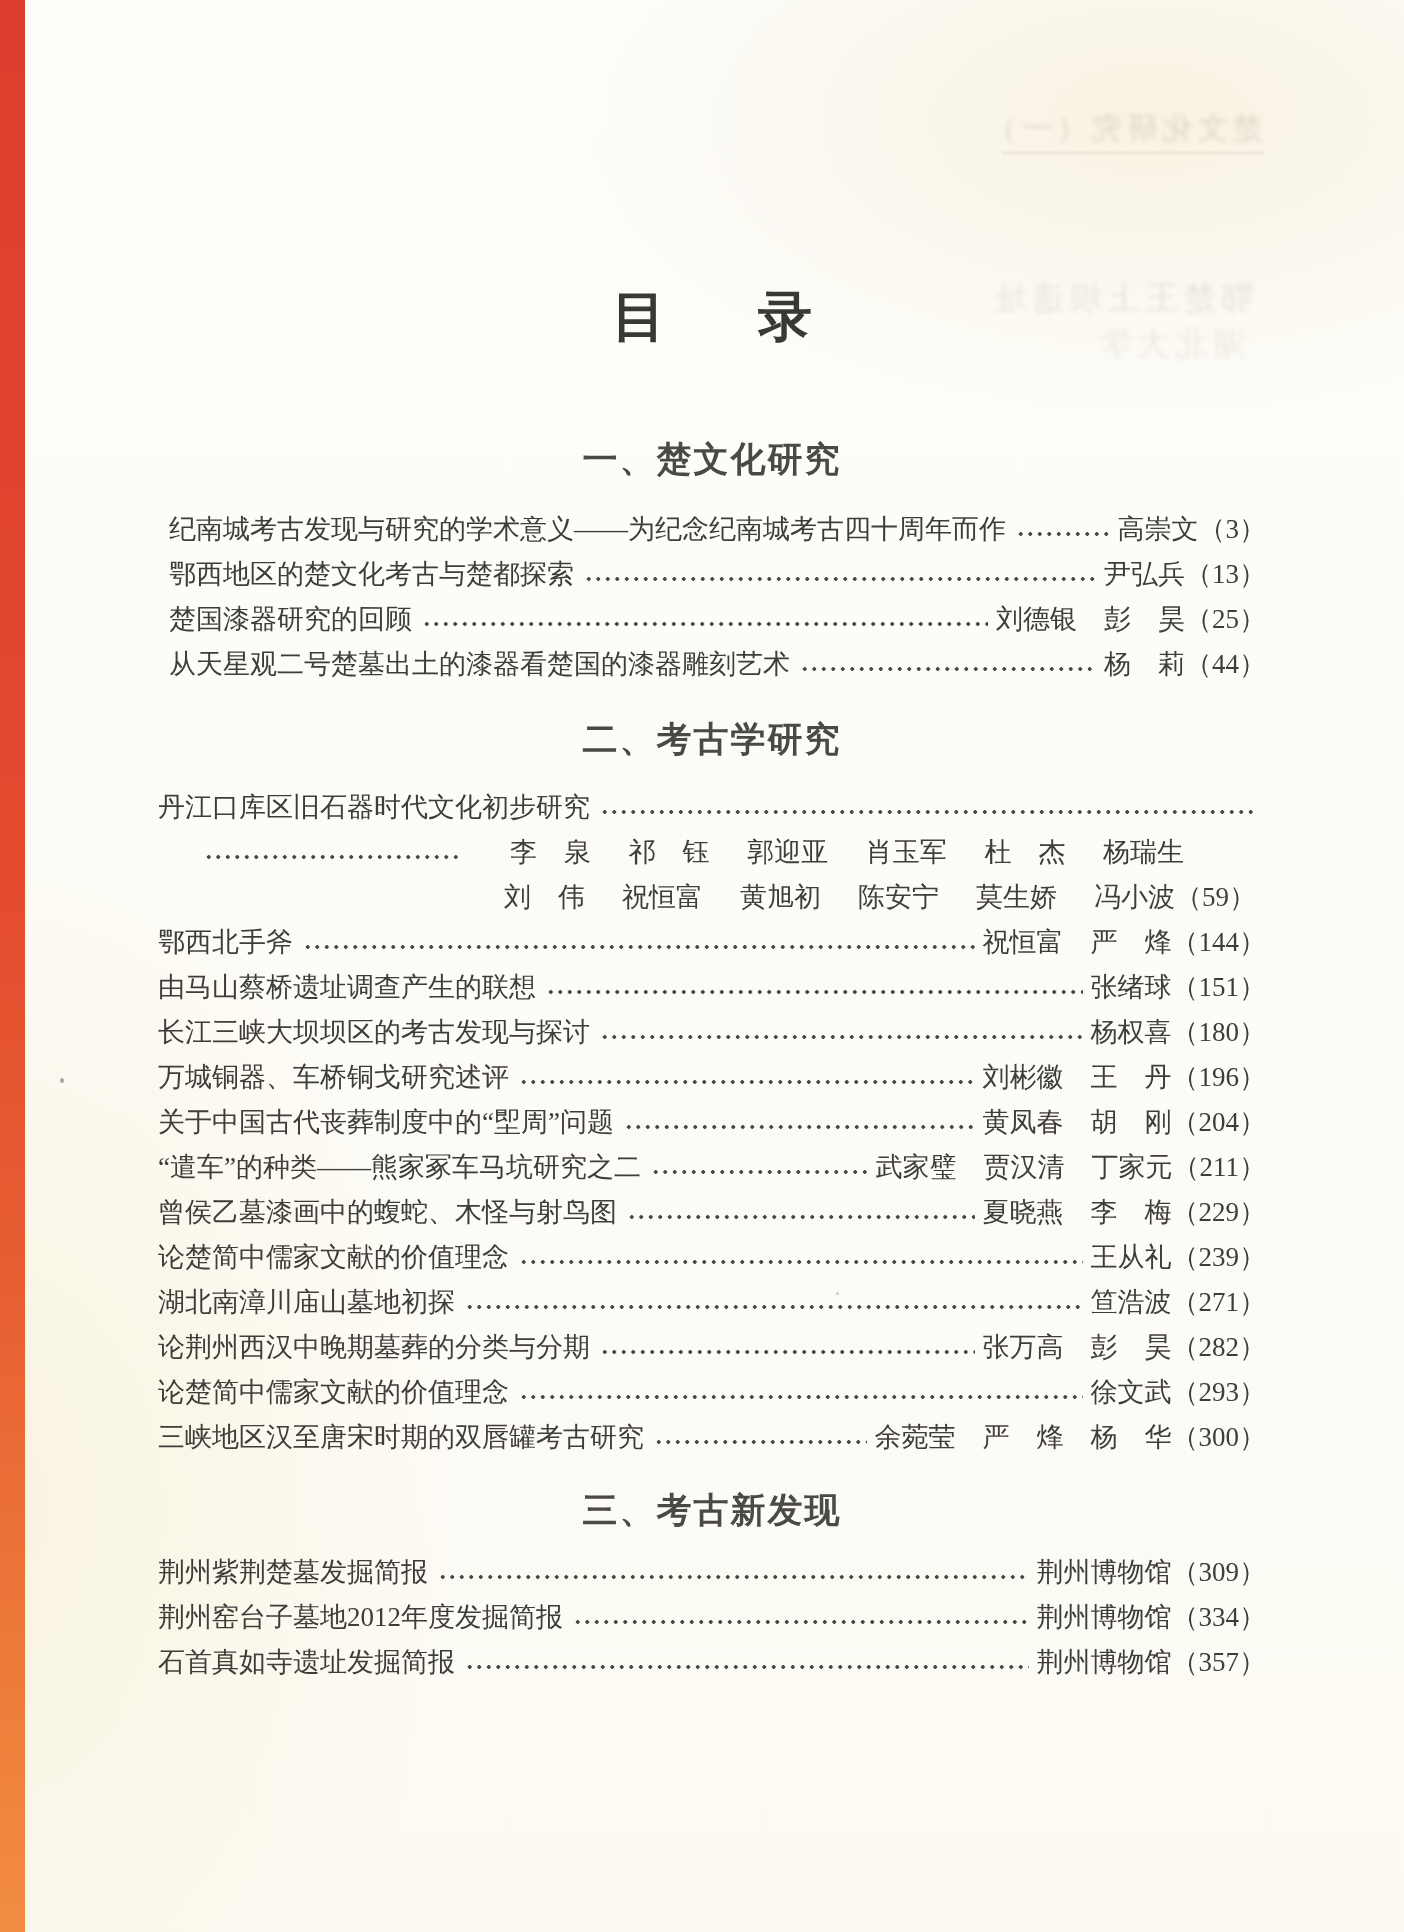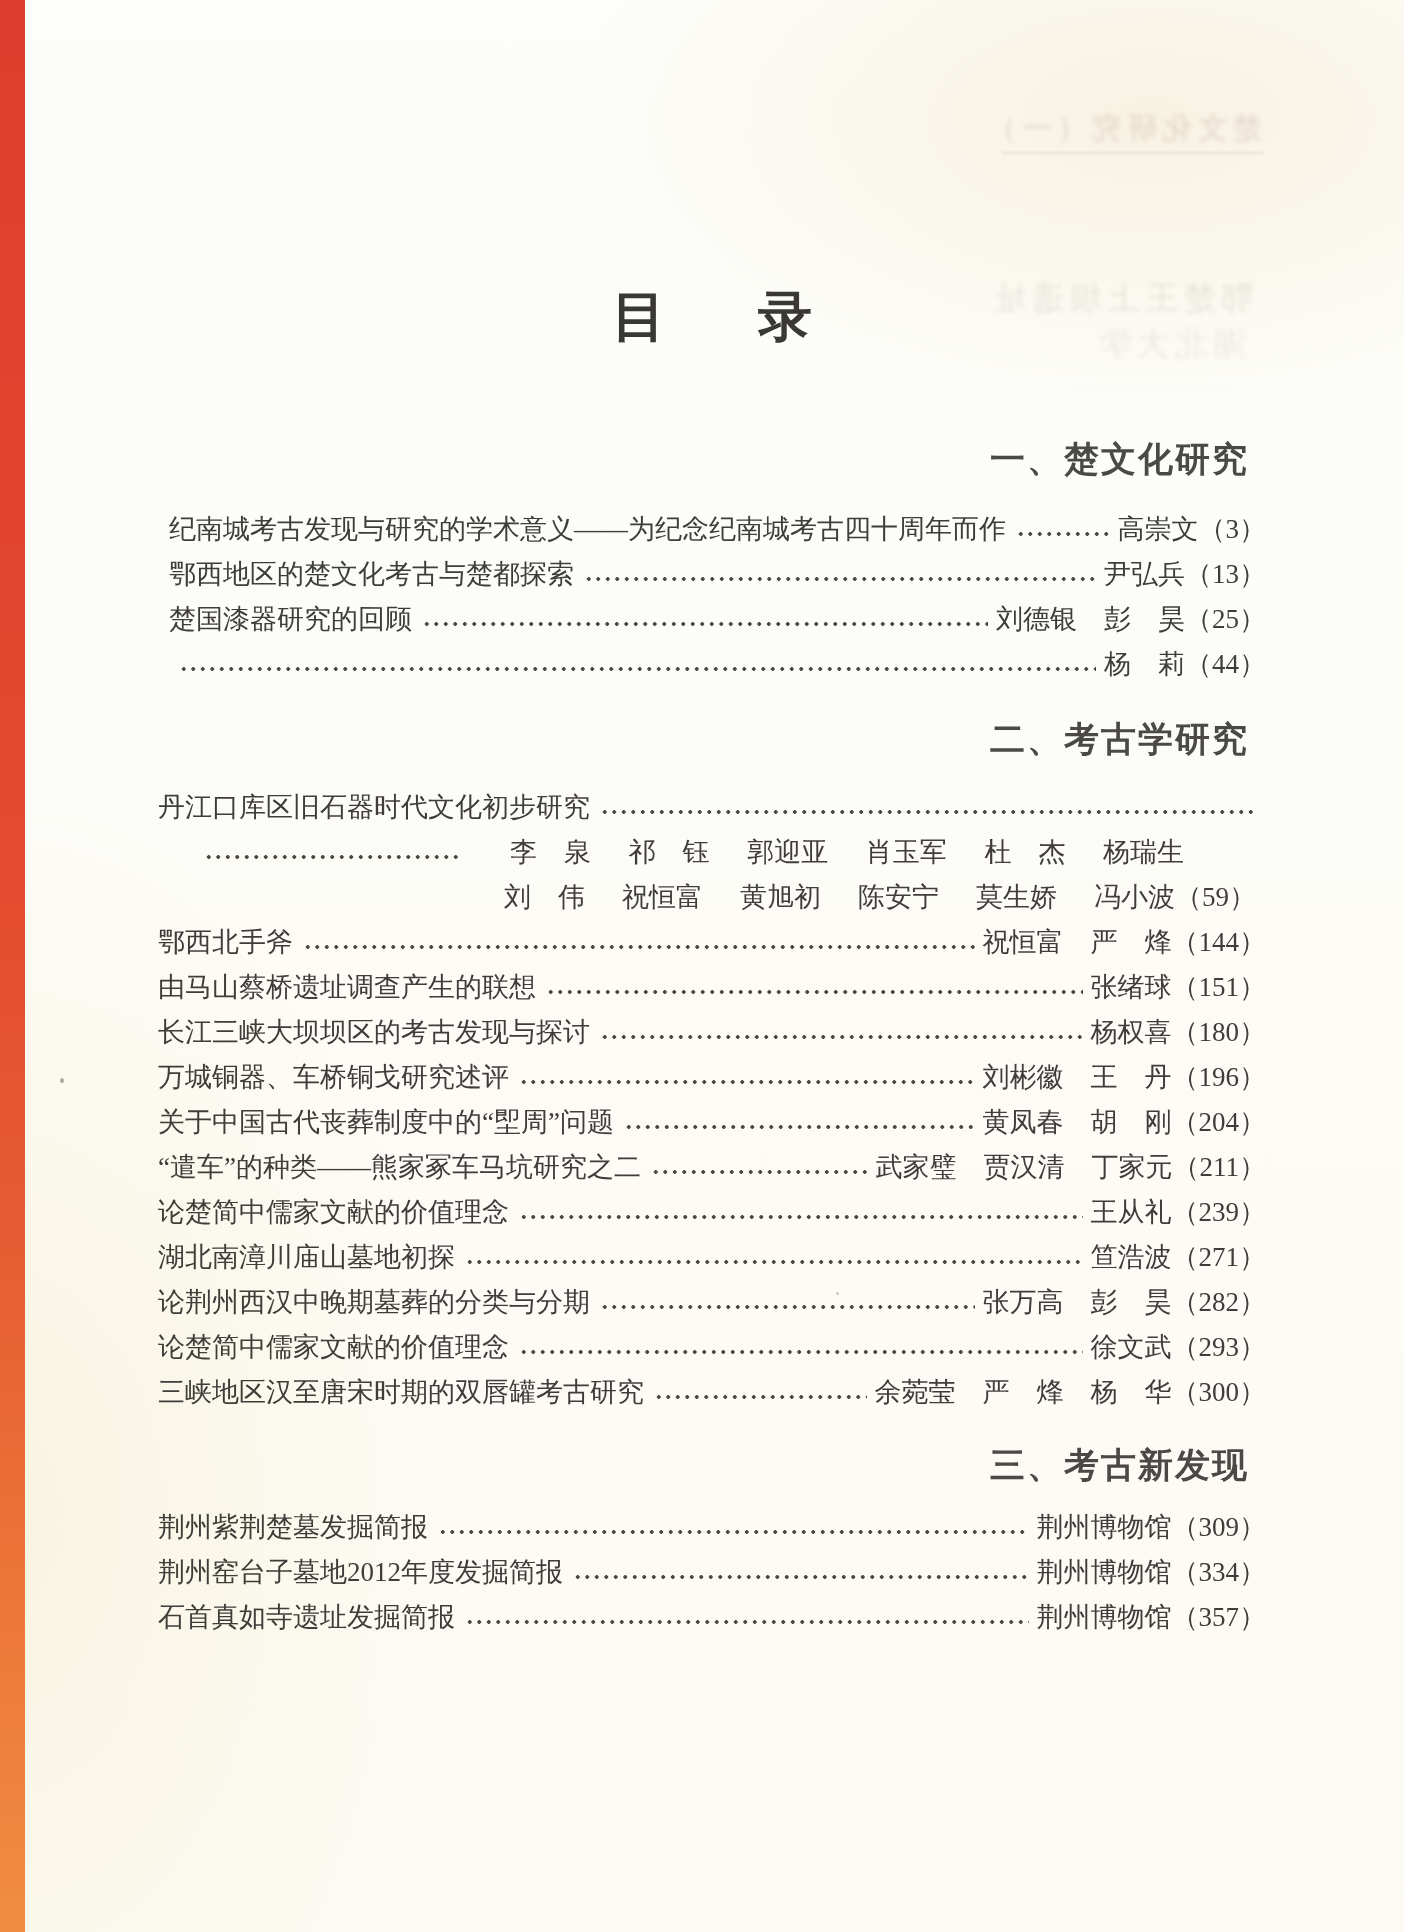--- a/index.html
+++ b/index.html
@@ -21,21 +21,21 @@
     position:absolute;left:0;top:0;width:25px;height:1932px;
     background:linear-gradient(180deg,#db3e2e 0%,#e0432e 22%,#e34b2e 45%,#e75e33 66%,#ec7839 84%,#f18d41 100%);
   }
   .content{position:absolute;left:158px;top:0;width:1108px;}
   .doc-title{
     margin:288px 0 0 0;height:58px;
     display:flex;justify-content:center;align-items:center;gap:92px;
     font-size:54px;font-weight:700;color:#3a3834;letter-spacing:0;
   }
   h2.sec{
-    text-align:right;font-family:"Liberation Sans","DejaVu Sans",sans-serif;
+    text-align:center;font-family:"Liberation Sans","DejaVu Sans",sans-serif;
     font-weight:700;font-size:35px;line-height:42px;color:#4b4945;
     margin:17px;letter-spacing:2px;
   }
   h2.sec-1{margin-top:92px;}
   h2.sec-2{margin-top:32px;}
   h2.sec-3{margin-top:30px;}
   .rows{margin:0;}
   .rows-1{margin-top:26px;margin-left:11px;}
   .rows-2{margin-top:24px;}
   .rows-3{margin-top:18px;}
@@ -103,20 +103,21 @@
         <span class="t">鄂西地区的楚文化考古与楚都探索</span>
         <span class="leader"></span>
         <span class="a">尹弘兵（13）</span>
       </div>
       <div class="row">
         <span class="t">楚国漆器研究的回顾</span>
         <span class="leader"></span>
         <span class="a">刘德银　彭　昊（25）</span>
       </div>
       <div class="row">
+        <span class="t">从天星观二号楚墓出土的漆器看楚国的漆器雕刻艺术</span>
         <span class="leader"></span>
         <span class="a">杨　莉（44）</span>
       </div>
     </div>
 
     <h2 class="sec sec-2">二、考古学研究</h2>
     <div class="rows rows-2">
       <div class="row">
         <span class="t">丹江口库区旧石器时代文化初步研究</span>
         <span class="leader"></span>
@@ -166,20 +167,25 @@
         <span class="t">关于中国古代丧葬制度中的“堲周”问题</span>
         <span class="leader"></span>
         <span class="a">黄凤春　胡　刚（204）</span>
       </div>
       <div class="row">
         <span class="t">“遣车”的种类——熊家冢车马坑研究之二</span>
         <span class="leader"></span>
         <span class="a">武家璧　贾汉清　丁家元（211）</span>
       </div>
       <div class="row">
+        <span class="t">曾侯乙墓漆画中的蝮蛇、木怪与射鸟图</span>
+        <span class="leader"></span>
+        <span class="a">夏晓燕　李　梅（229）</span>
+      </div>
+      <div class="row">
         <span class="t">论楚简中儒家文献的价值理念</span>
         <span class="leader"></span>
         <span class="a">王从礼（239）</span>
       </div>
       <div class="row">
         <span class="t">湖北南漳川庙山墓地初探</span>
         <span class="leader"></span>
         <span class="a">笪浩波（271）</span>
       </div>
       <div class="row">

